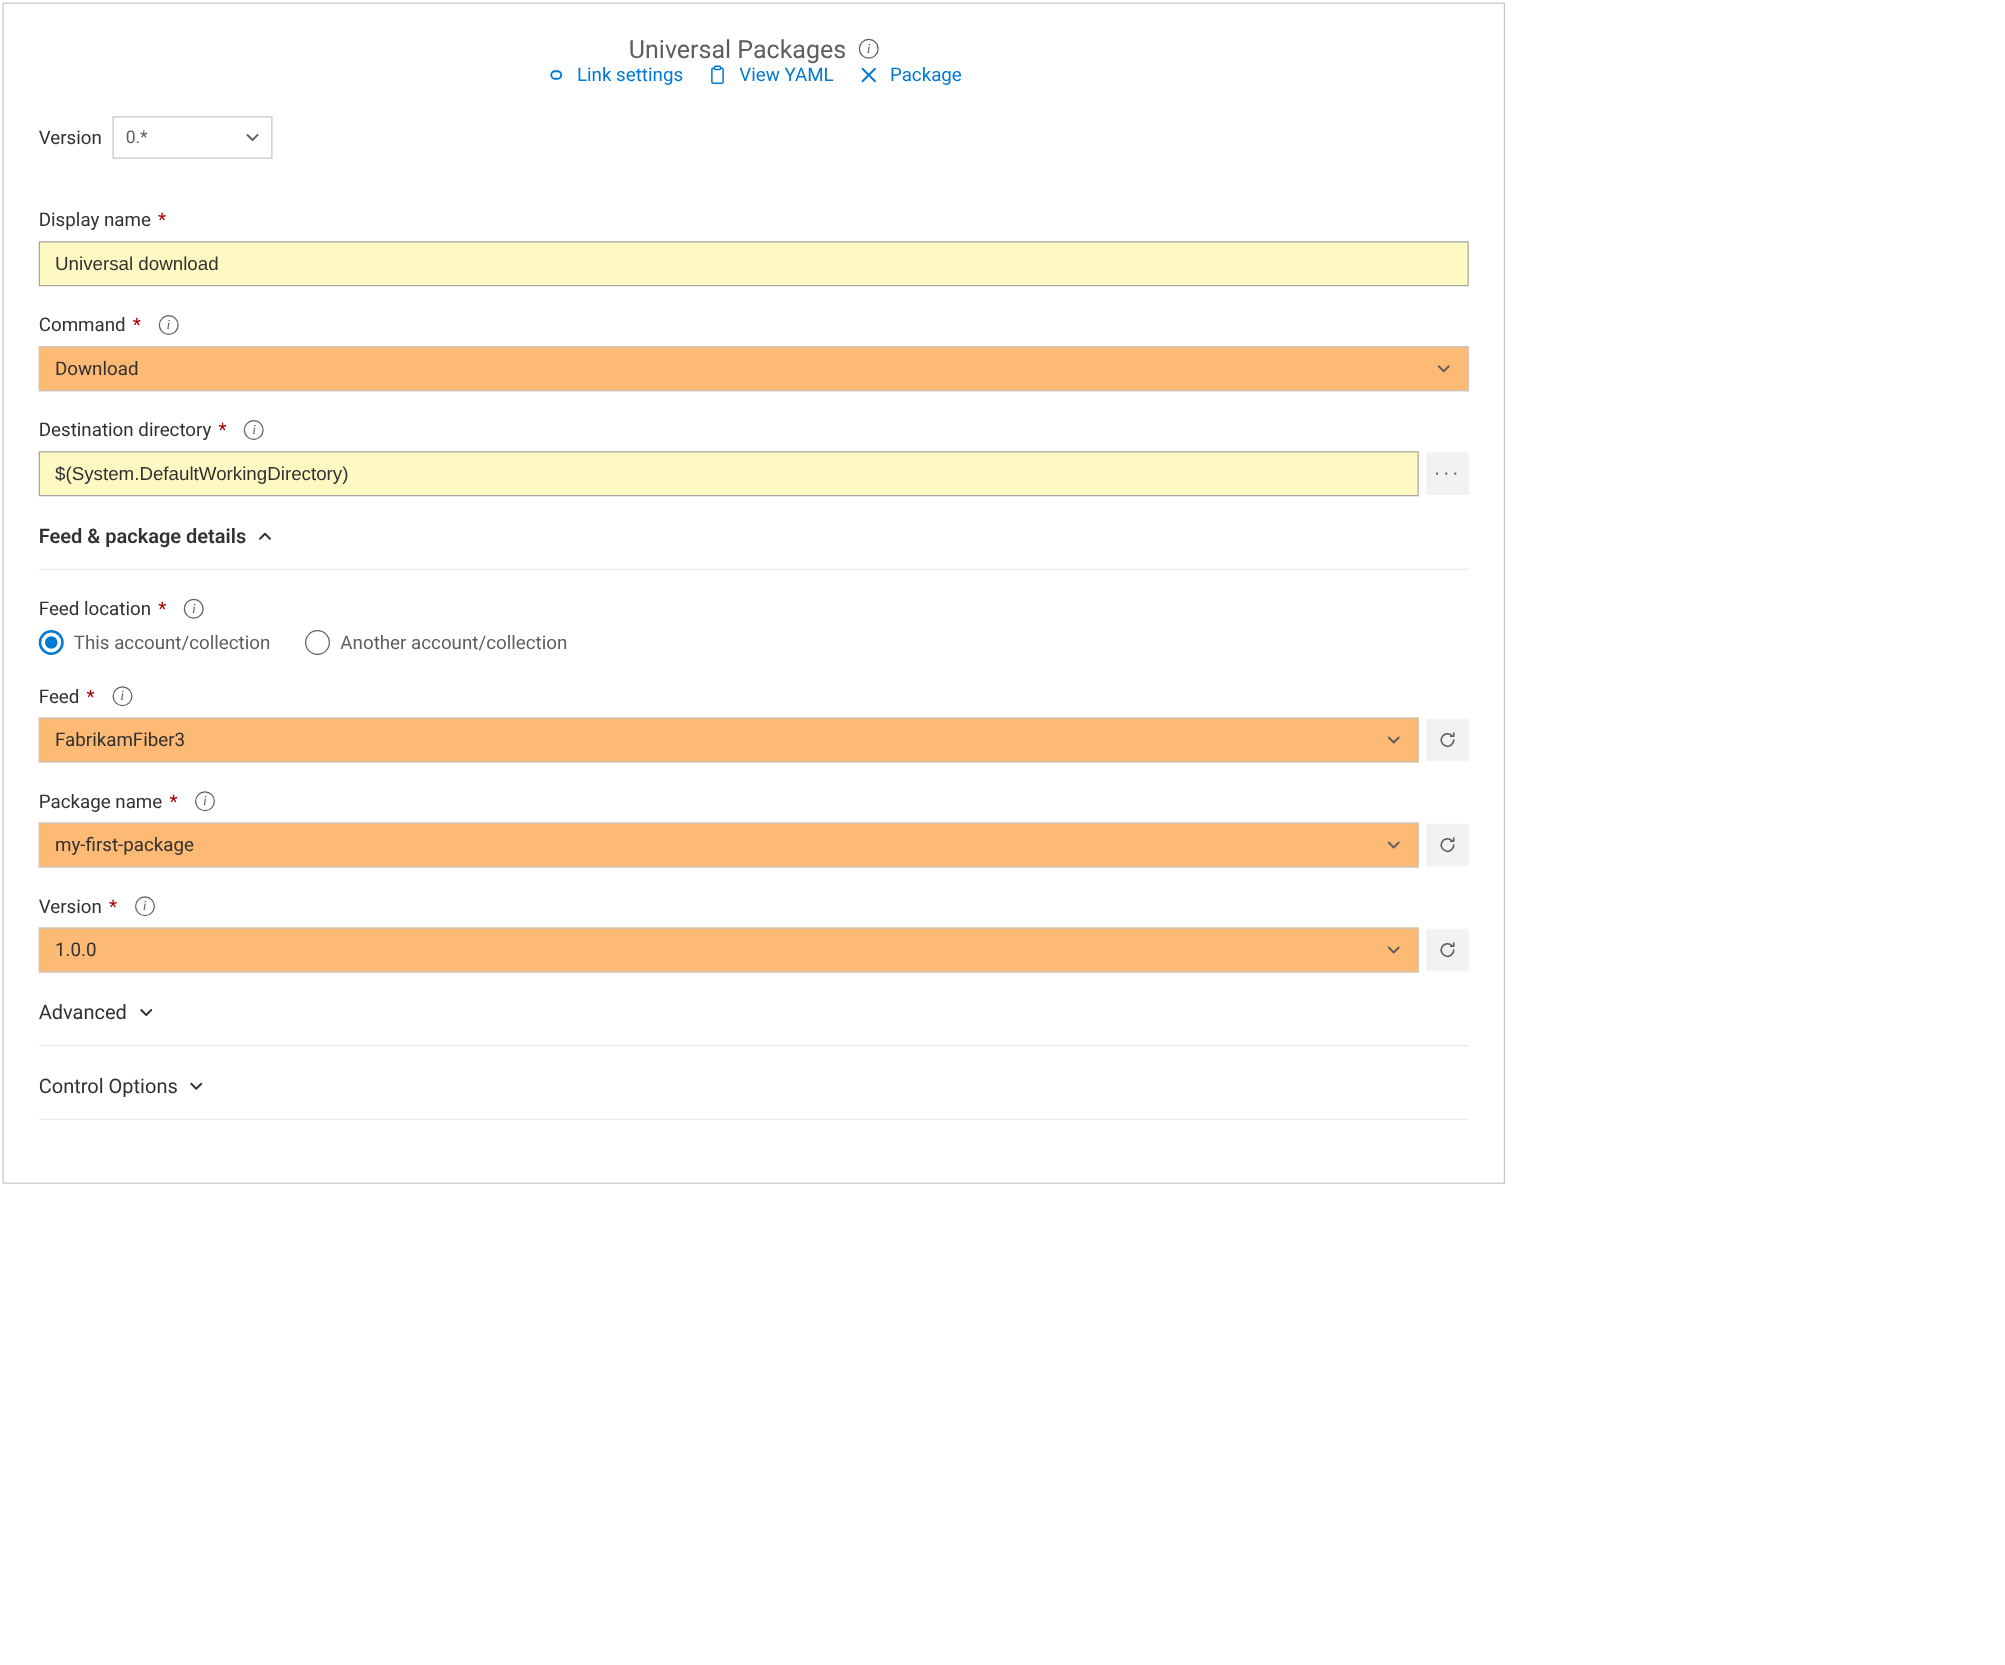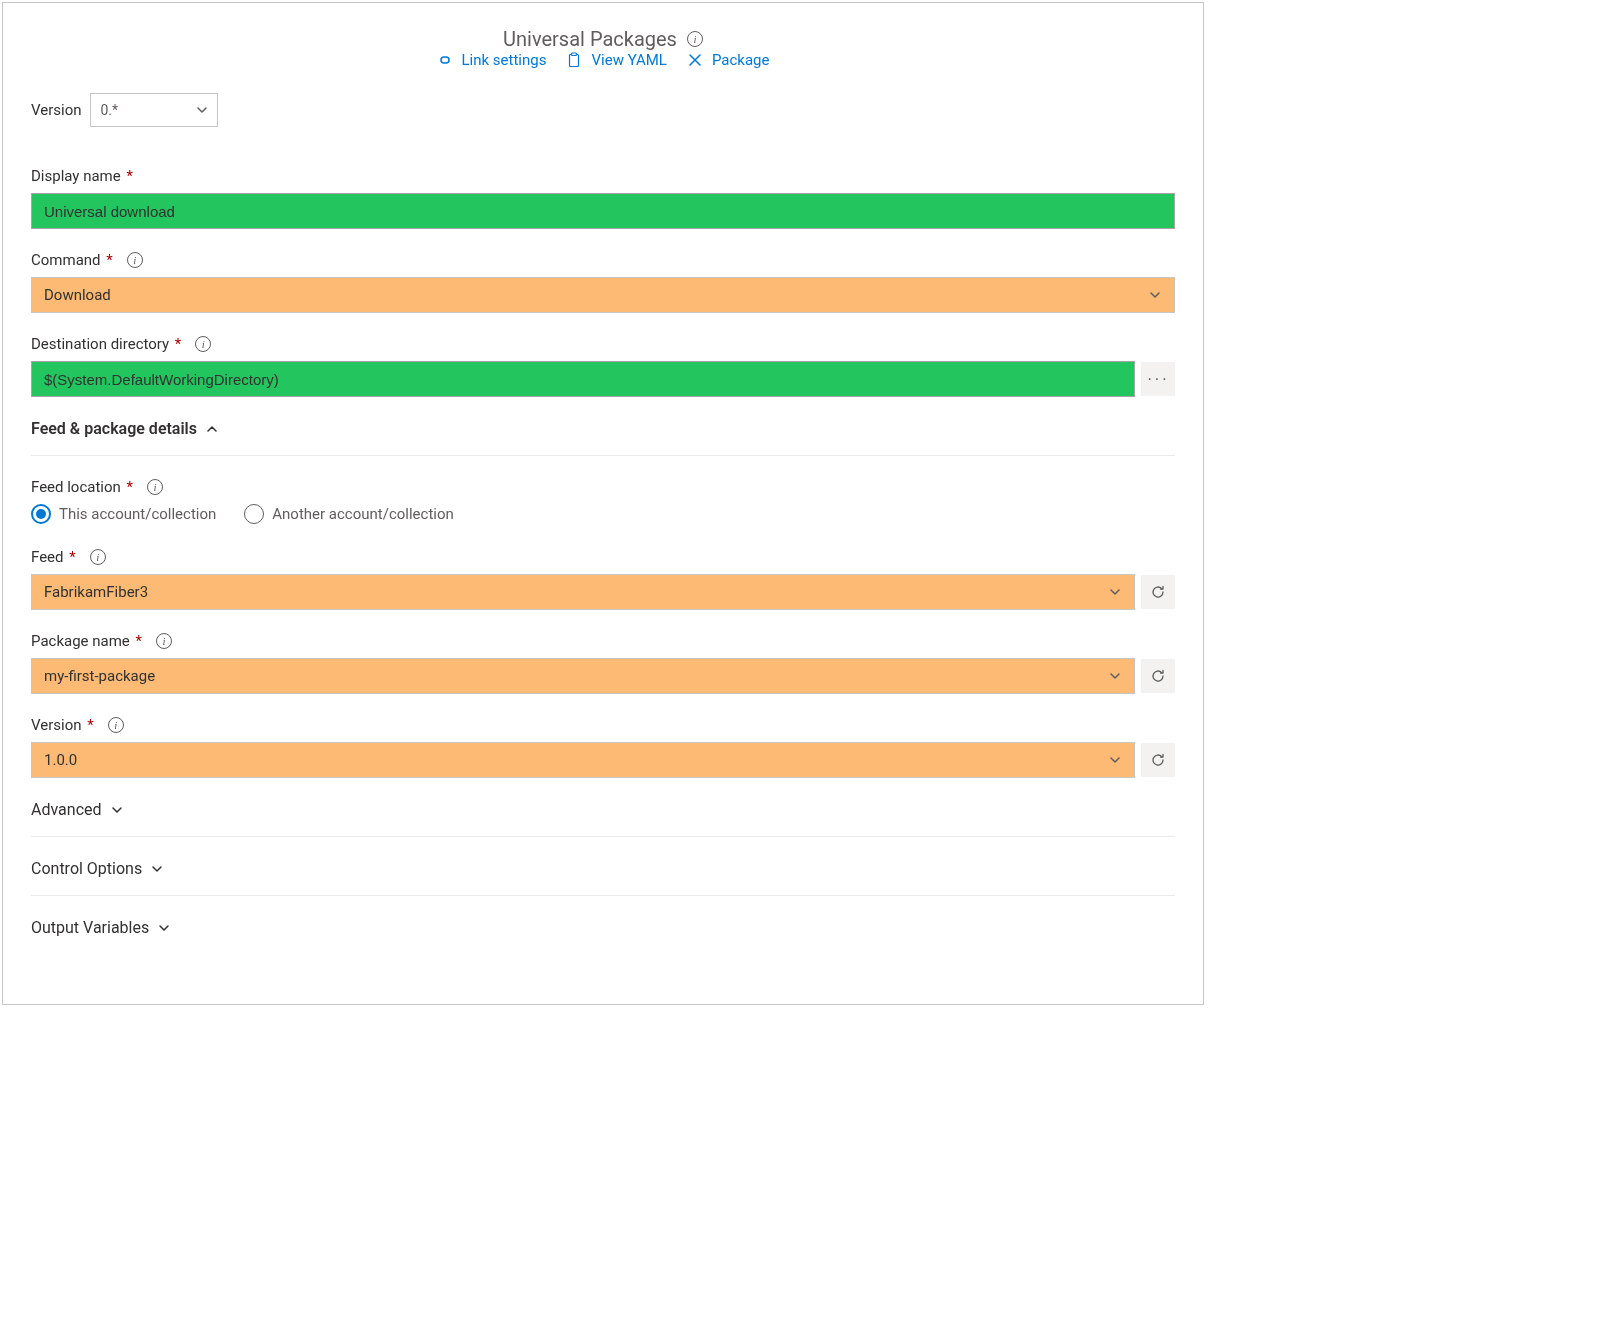--- a/index.html
+++ b/index.html
@@ -118,21 +118,21 @@
     color: #a80000;
     margin-left: 2px;
   }
   .text-input {
     width: 100%;
     border: 1px solid #a6a6a6;
     height: 36px;
     padding: 0 12px;
     font-size: 15px;
     color: #323130;
-    background: #22c55e;
+    background: #fef9c3;
   }
   .select-input {
     display: flex;
     align-items: center;
     width: 100%;
     border: 1px solid #c8c6c4;
     height: 36px;
     padding: 0 36px 0 12px;
     font-size: 15px;
     color: #323130;
@@ -437,22 +437,14 @@
 
   <div class="section-header collapsed">
     <span>Control Options</span>
     <span class="chev">
       <svg width="12" height="12" viewBox="0 0 12 12">
           <path d="M2 4 L6 8 L10 4" fill="none" stroke="#323130" stroke-width="1.5" stroke-linecap="round" stroke-linejoin="round"></path>
         </svg>
     </span>
   </div>
 
-  <div class="section-header collapsed" style="border-bottom:none;">
-    <span>Output Variables</span>
-    <span class="chev">
-      <svg width="12" height="12" viewBox="0 0 12 12">
-          <path d="M2 4 L6 8 L10 4" fill="none" stroke="#323130" stroke-width="1.5" stroke-linecap="round" stroke-linejoin="round"></path>
-        </svg>
-    </span>
-  </div>
 
 </div>
 
 </body></html>

